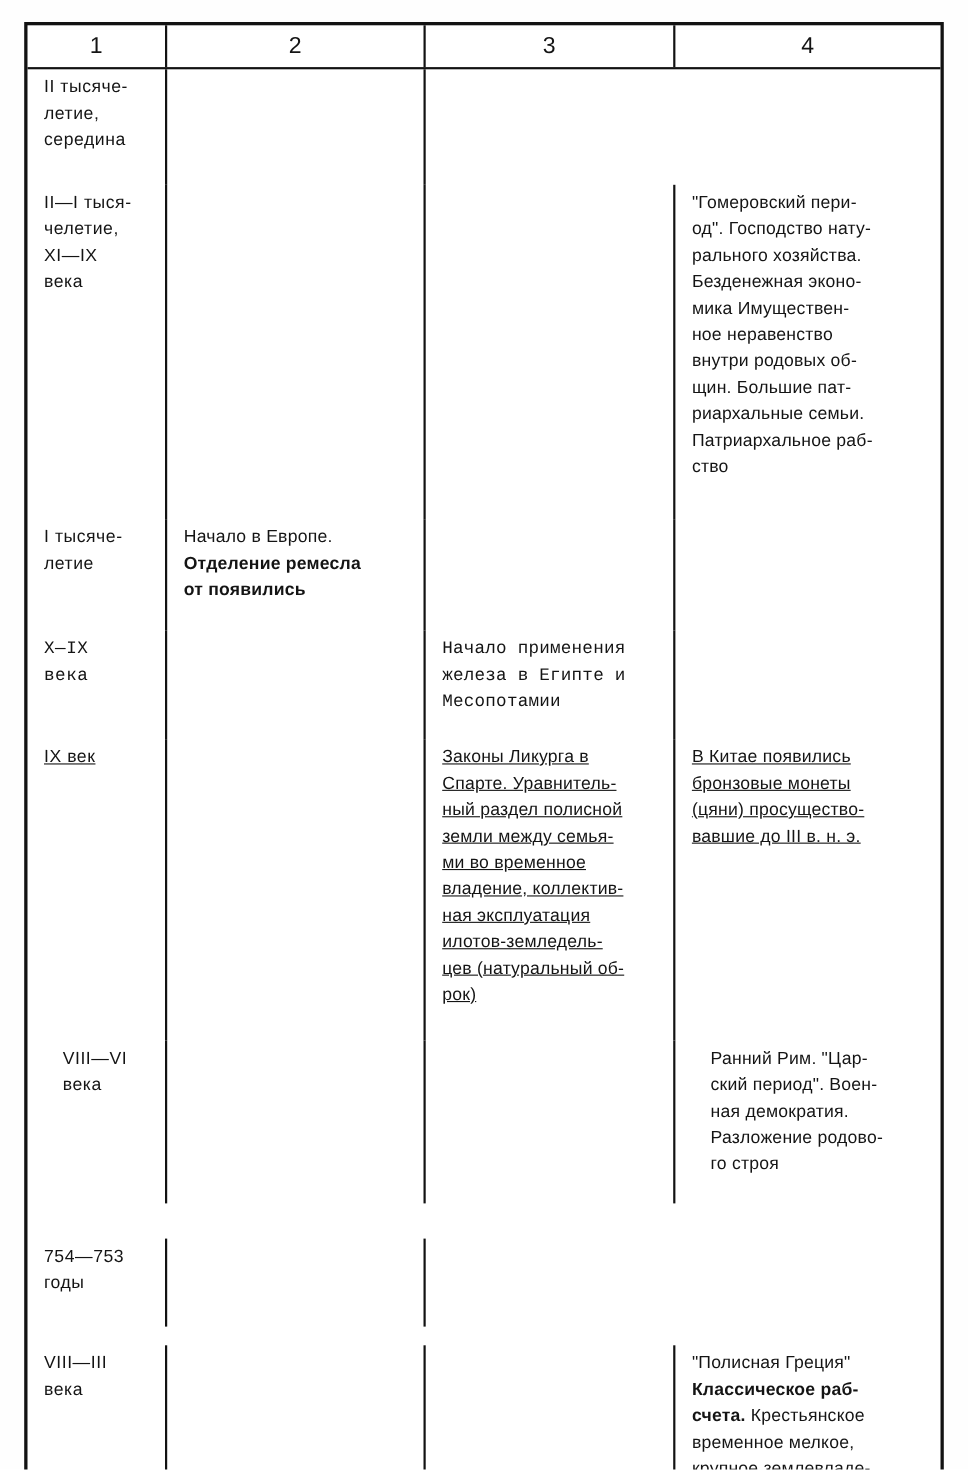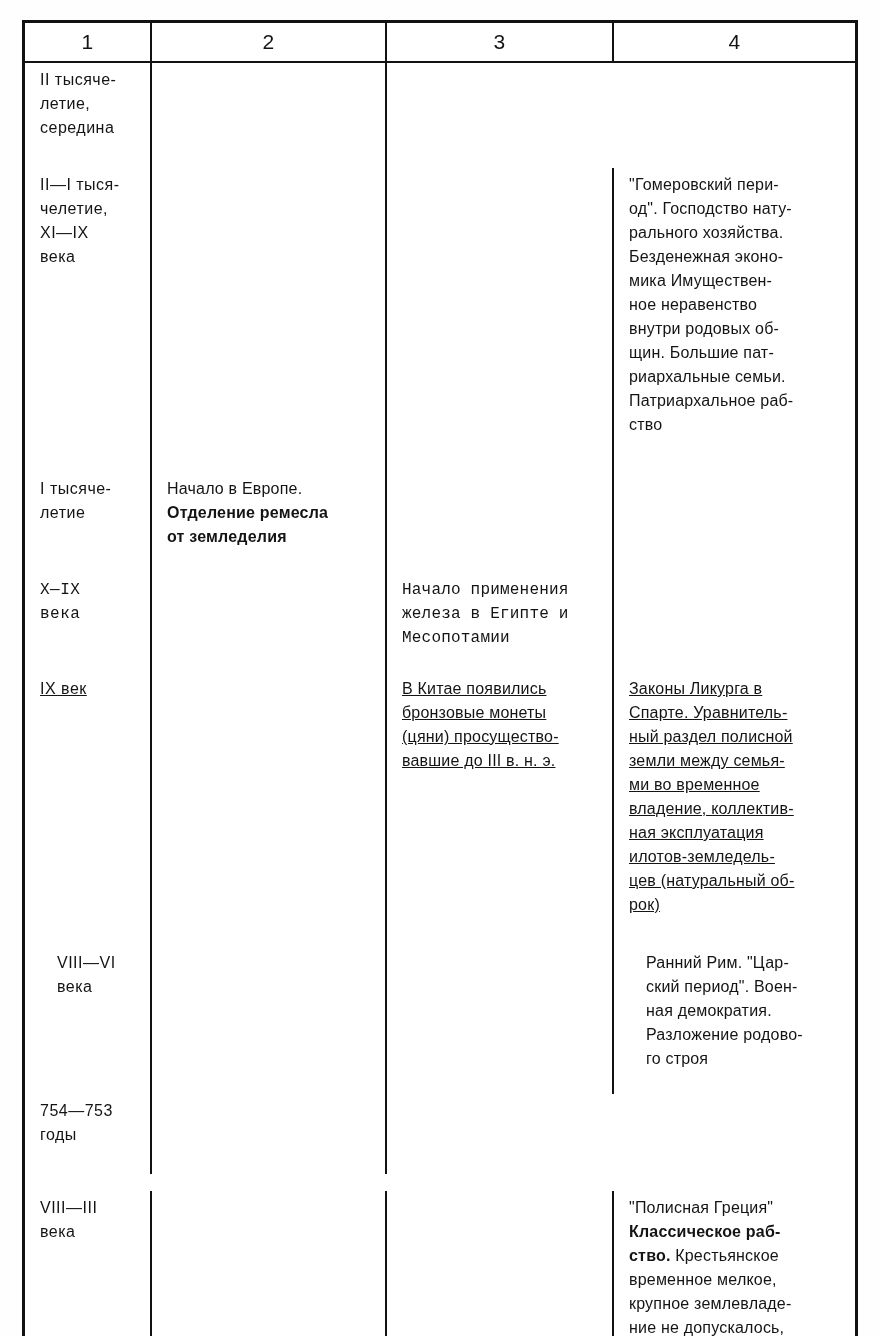--- a/index.html
+++ b/index.html
@@ -47,21 +47,21 @@
   .period { letter-spacing: 0.5px; }
   .b { font-weight: 700; }
 
   
   .g0 .cell { min-height: 105px; }
   .g1 .cell { min-height: 304px; }
   .g2 .cell { min-height: 101px; }
   .g3 .cell { min-height: 99px; font-family: Liberation Mono, monospace;  }
   .g4 .cell { min-height: 274px; text-decoration: underline; }
   .g5 .cell { min-height: 148px; padding-left: 32px; }
-  .g6 .cell { min-height: 80px;  }
+  .g6 .cell { min-height: 80px; margin-top: 32px;  }
   .g7 .cell { min-height: 150px; padding-bottom: 4px; margin-top: 17px; }
 </style>
 </head>
 <body>
 
 <div class="sheet">
   <div class="chron-table">
 
     <div class="thead">
       <div class="th">1</div>
@@ -96,52 +96,52 @@
 риархальные семьи.
 Патриархальное раб-
 ство</span></div>
     </div>
 
     <div class="trow g2">
       <div class="cell period"><span>I тысяче-
 летие</span></div>
       <div class="cell"><span>Начало в Европе.
 </span><span class="b">Отделение ремесла
-от земледелия</span></div>
+от появились</span></div>
       <div class="cell"></div>
       <div class="cell"></div>
     </div>
 
     <div class="trow g3">
       <div class="cell period"><span>X—IX
 века</span></div>
       <div class="cell"></div>
       <div class="cell"><span>Начало применения
 железа в Египте и
 Месопотамии</span></div>
       <div class="cell"></div>
     </div>
 
     <div class="trow g4">
       <div class="cell period"><span>IX век</span></div>
       <div class="cell"></div>
-      <div class="cell"><span>В Китае появились
-бронзовые монеты
-(цяни) просущество-
-вавшие до III в. н. э.</span></div>
       <div class="cell"><span>Законы Ликурга в
 Спарте. Уравнитель-
 ный раздел полисной
 земли между семья-
 ми во временное
 владение, коллектив-
 ная эксплуатация
 илотов-земледель-
 цев (натуральный об-
 рок)</span></div>
+      <div class="cell"><span>В Китае появились
+бронзовые монеты
+(цяни) просущество-
+вавшие до III в. н. э.</span></div>
     </div>
 
     <div class="trow g5">
       <div class="cell period"><span>VIII—VI
 века</span></div>
       <div class="cell"></div>
       <div class="cell"></div>
       <div class="cell"><span>Ранний Рим. "Цар-
 ский период". Воен-
 ная демократия.
@@ -156,20 +156,20 @@
       <div class="cell"></div>
     </div>
 
     <div class="trow g7">
       <div class="cell period"><span>VIII—III
 века</span></div>
       <div class="cell"></div>
       <div class="cell"></div>
       <div class="cell"><span>"Полисная Греция"
 </span><span class="b">Классическое раб-
-ство.</span><span> Крестьянское
+счета.</span><span> Крестьянское
 временное мелкое,
 крупное землевладе-
 ние не допускалось,</span></div>
     </div>
 
   </div>
 </div>
 
 </body></html>

